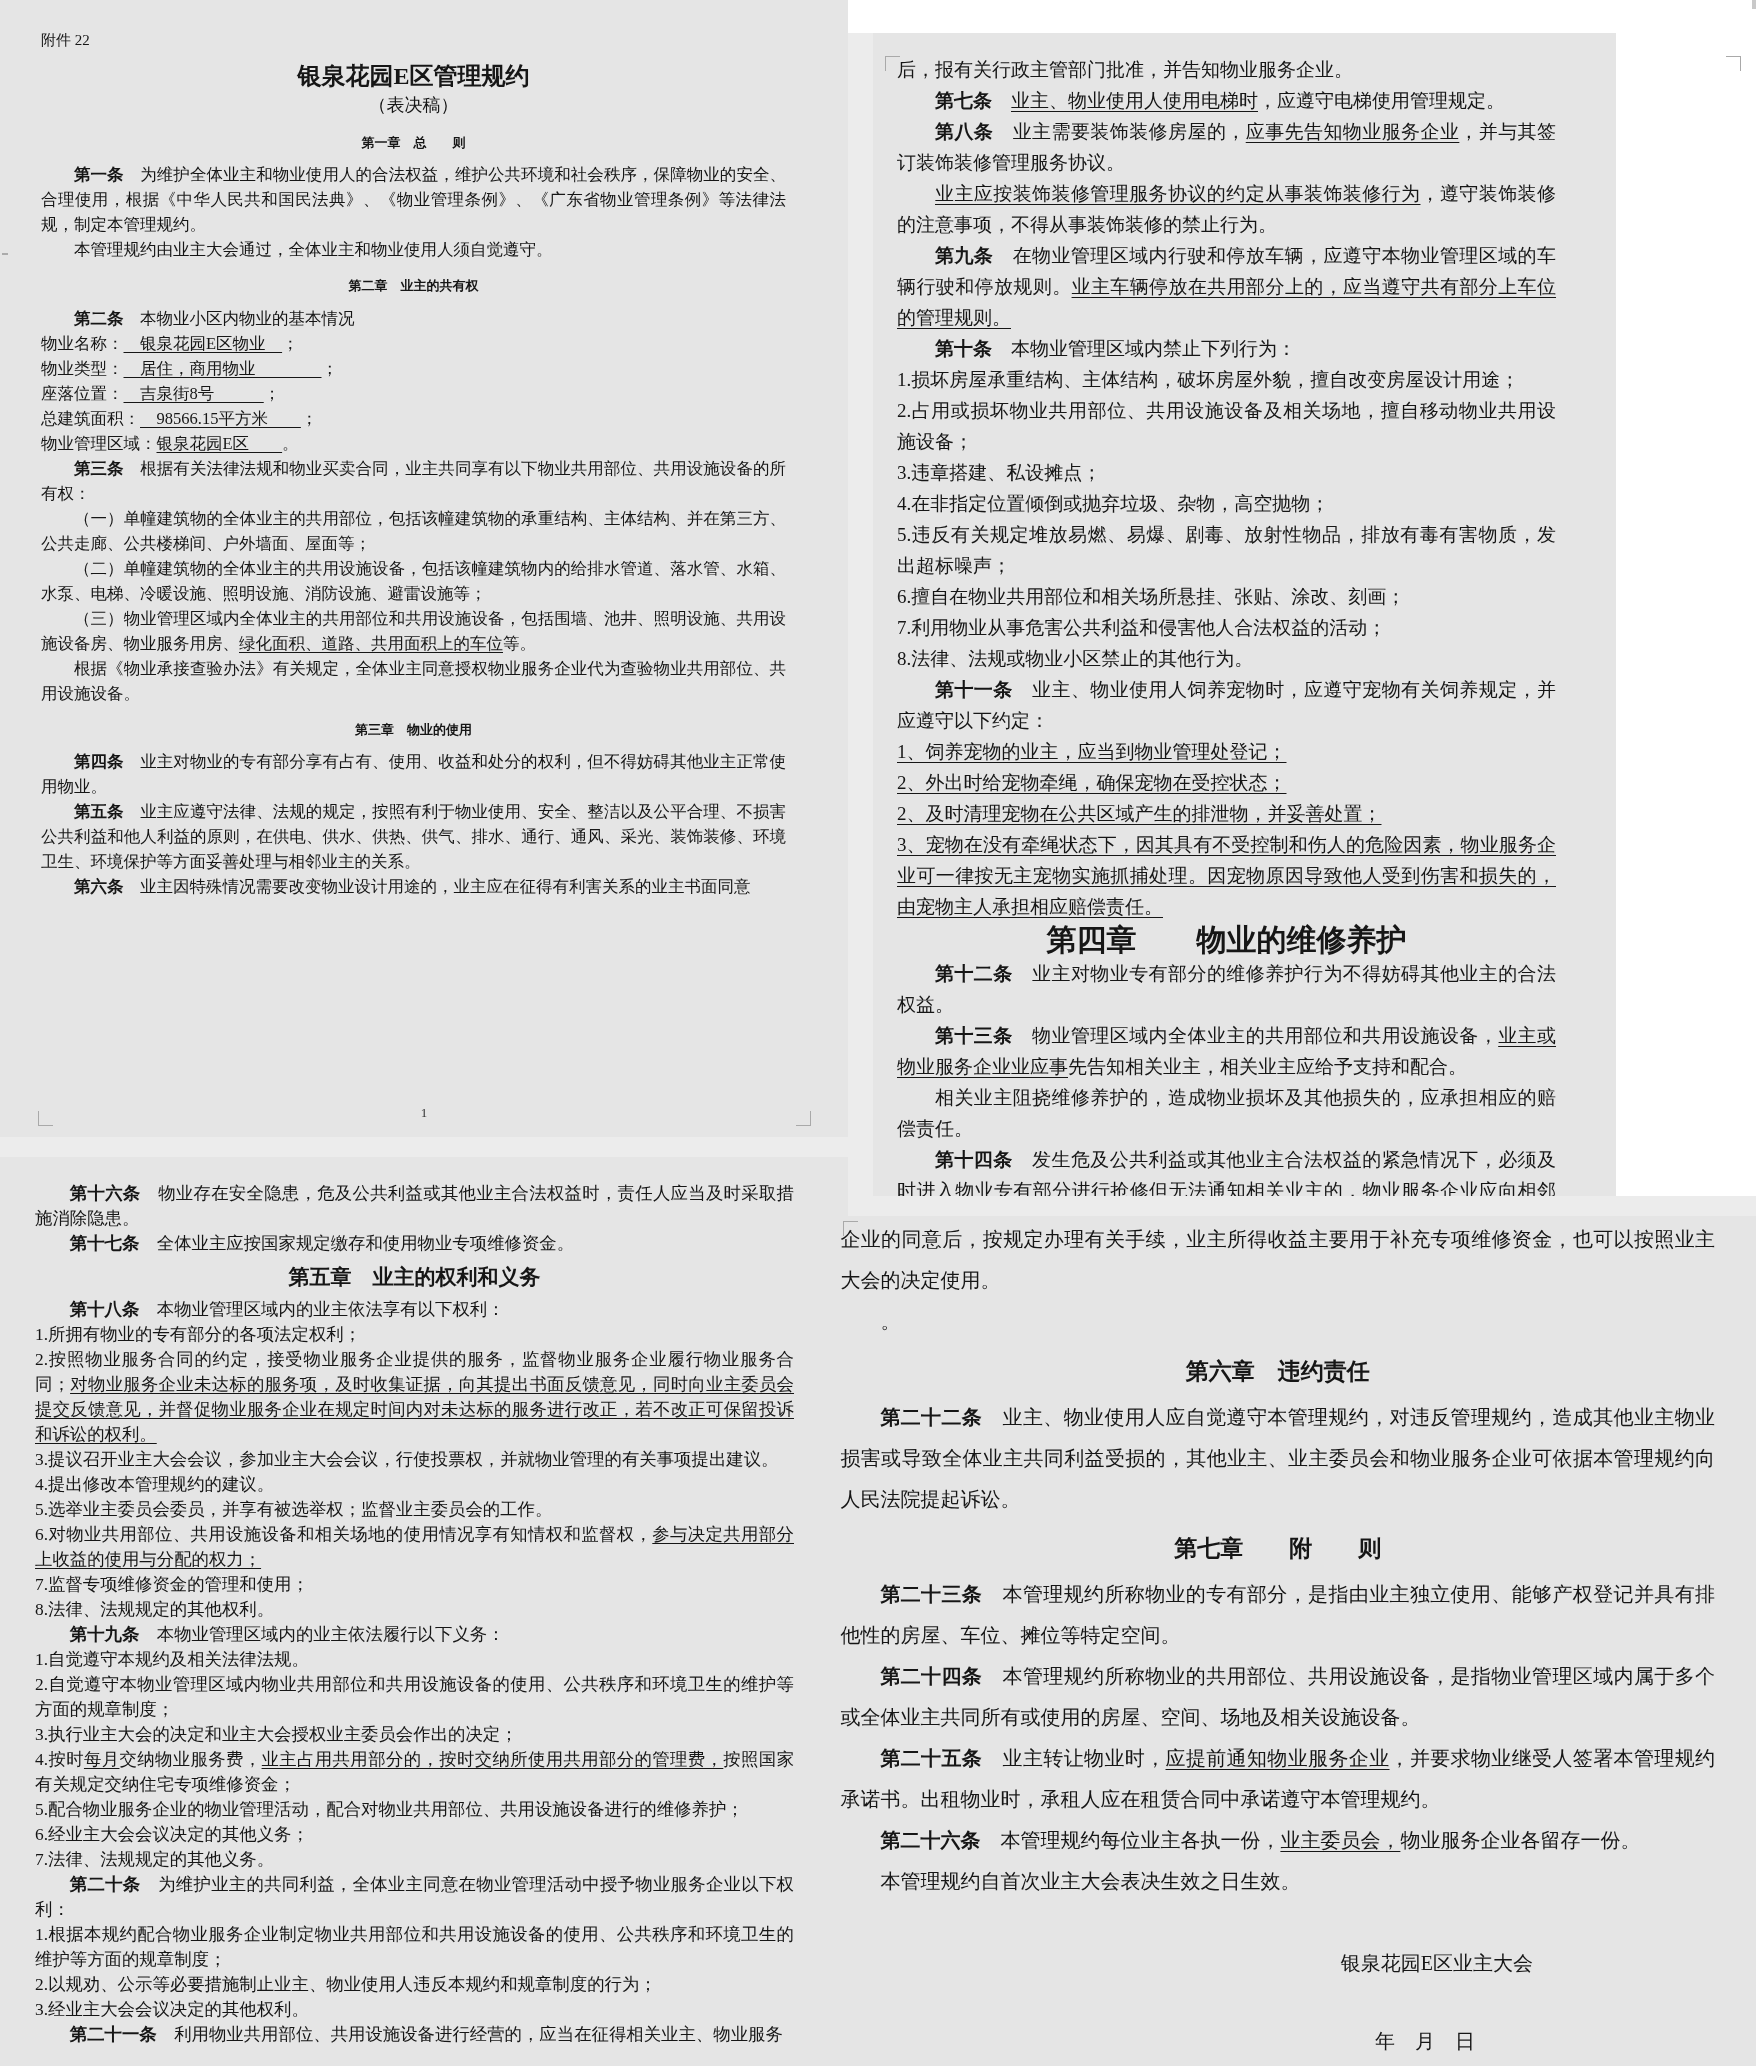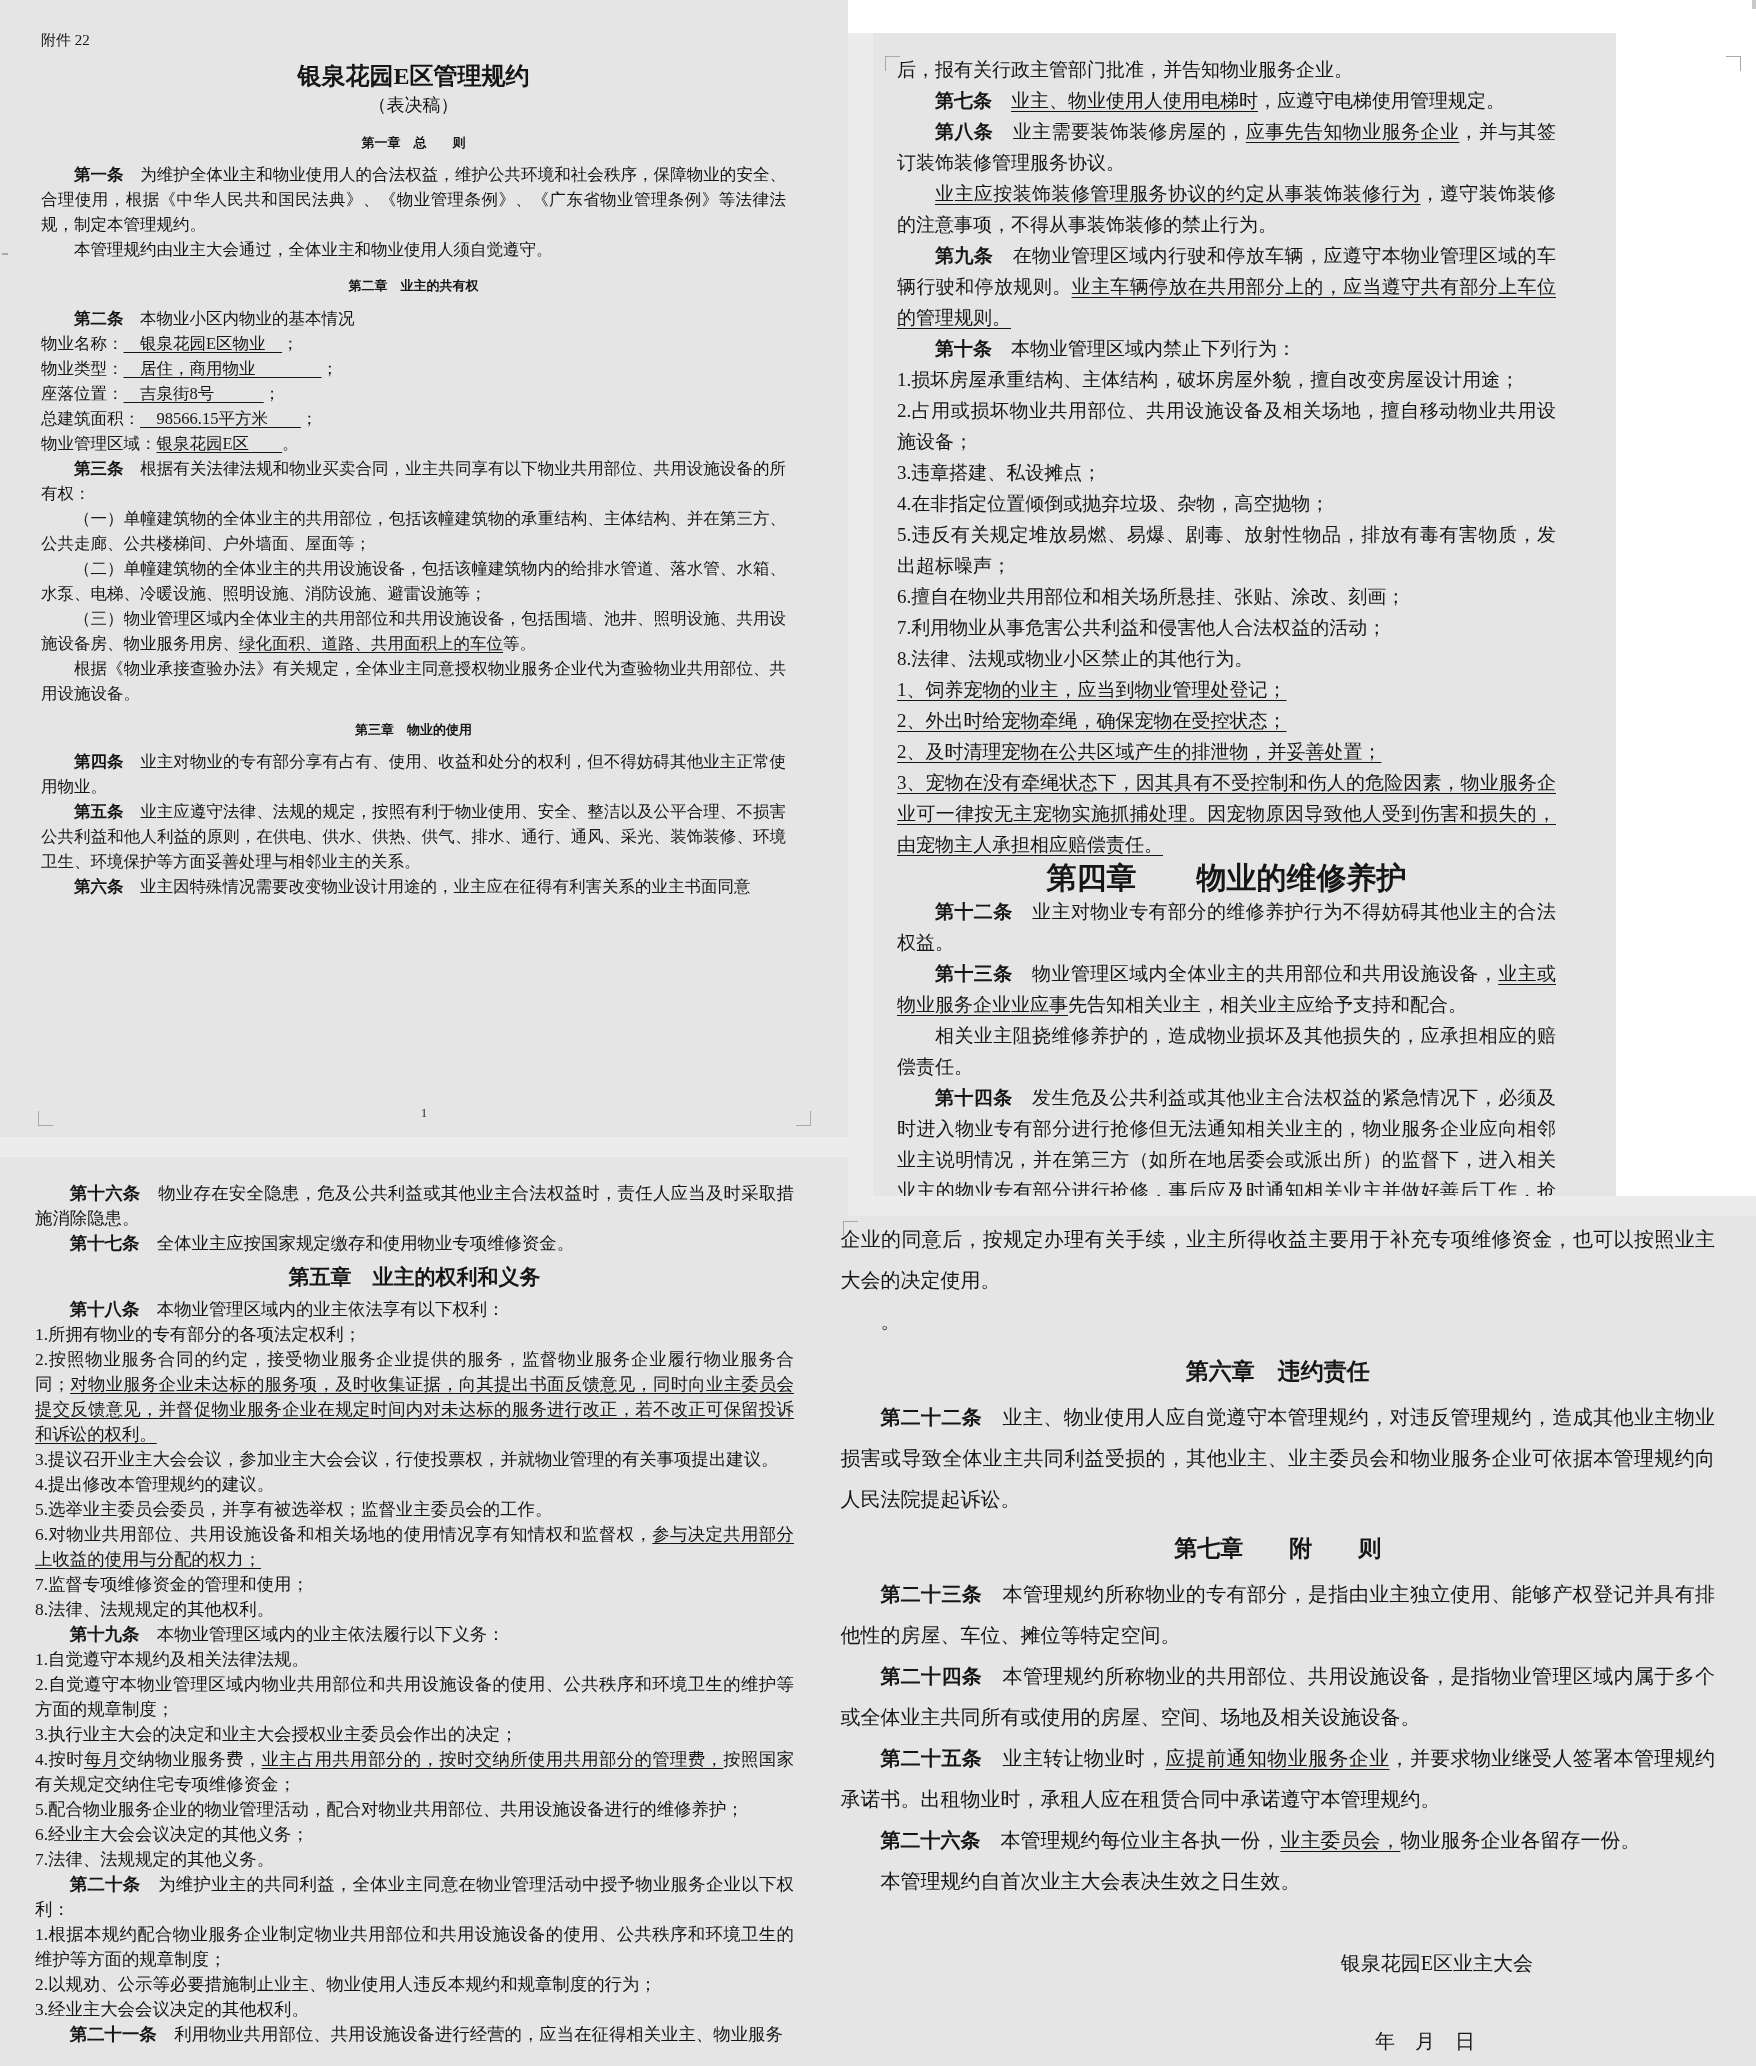--- a/index.html
+++ b/index.html
@@ -97,20 +97,21 @@
         <div class="blk p indent"><span class="b">第九条</span><span>　在物业管理区域内行驶和停放车辆，应遵守本物业管理区域的车辆行驶和停放规则。</span><span class="u">业主车辆停放在共用部分上的，应当遵守共有部分上车位的管理规则。</span></div>
         <div class="blk p indent"><span class="b">第十条</span><span>　本物业管理区域内禁止下列行为：</span></div>
         <div class="blk p"><span>1.损坏房屋承重结构、主体结构，破坏房屋外貌，擅自改变房屋设计用途；</span></div>
         <div class="blk p"><span>2.占用或损坏物业共用部位、共用设施设备及相关场地，擅自移动物业共用设施设备；</span></div>
         <div class="blk p"><span>3.违章搭建、私设摊点；</span></div>
         <div class="blk p"><span>4.在非指定位置倾倒或抛弃垃圾、杂物，高空抛物；</span></div>
         <div class="blk p"><span>5.违反有关规定堆放易燃、易爆、剧毒、放射性物品，排放有毒有害物质，发出超标噪声；</span></div>
         <div class="blk p"><span>6.擅自在物业共用部位和相关场所悬挂、张贴、涂改、刻画；</span></div>
         <div class="blk p"><span>7.利用物业从事危害公共利益和侵害他人合法权益的活动；</span></div>
         <div class="blk p"><span>8.法律、法规或物业小区禁止的其他行为。</span></div>
+        <div class="blk p indent"><span class="b">第十一条</span><span>　业主、物业使用人饲养宠物时，应遵守宠物有关饲养规定，并应遵守以下约定：</span></div>
         <div class="blk p"><span class="u">1、饲养宠物的业主，应当到物业管理处登记；</span></div>
         <div class="blk p"><span class="u">2、外出时给宠物牵绳，确保宠物在受控状态；</span></div>
         <div class="blk p"><span class="u">2、及时清理宠物在公共区域产生的排泄物，并妥善处置；</span></div>
         <div class="blk p"><span class="u">3、宠物在没有牵绳状态下，因其具有不受控制和伤人的危险因素，物业服务企业可一律按无主宠物实施抓捕处理。因宠物原因导致他人受到伤害和损失的，由宠物主人承担相应赔偿责任。</span></div>
         <div class="blk h"><span>第四章　　物业的维修养护</span></div>
         <div class="blk p indent"><span class="b">第十二条</span><span>　业主对物业专有部分的维修养护行为不得妨碍其他业主的合法权益。</span></div>
         <div class="blk p indent"><span class="b">第十三条</span><span>　物业管理区域内全体业主的共用部位和共用设施设备，</span><span class="u">业主或物业服务企业业应事</span><span>先告知相关业主，相关业主应给予支持和配合。</span></div>
         <div class="blk p indent"><span>相关业主阻挠维修养护的，造成物业损坏及其他损失的，应承担相应的赔偿责任。</span></div>
         <div class="blk p indent"><span class="b">第十四条</span><span>　发生危及公共利益或其他业主合法权益的紧急情况下，必须及时进入物业专有部分进行抢修但无法通知相关业主的，物业服务企业应向相邻业主说明情况，并在第三方（如所在地居委会或派出所）的监督下，进入相关业主的物业专有部分进行抢修，事后应及时通知相关业主并做好善后工作，抢修产生的相关费用由责任人承担。</span></div>
         <div class="blk p indent"><span class="b">第十五条</span><span>　因维修养护物业或者公共利益，业主确需临时占用、挖掘道路、场地、绿地及其他共用部位、共用设施设备的，应告知业主委员会、物业服务企业，在征得相关业主同意和相关职能部门的审批后实施，并按约定期限恢复原状。</span></div>

